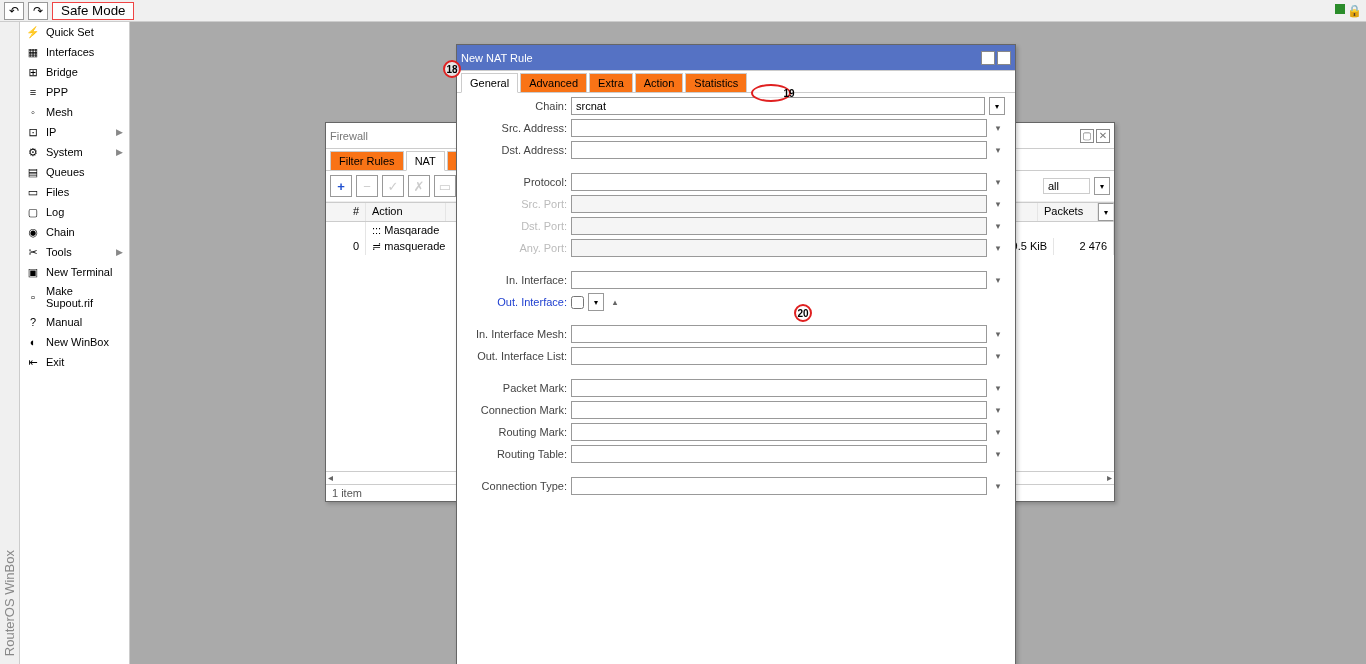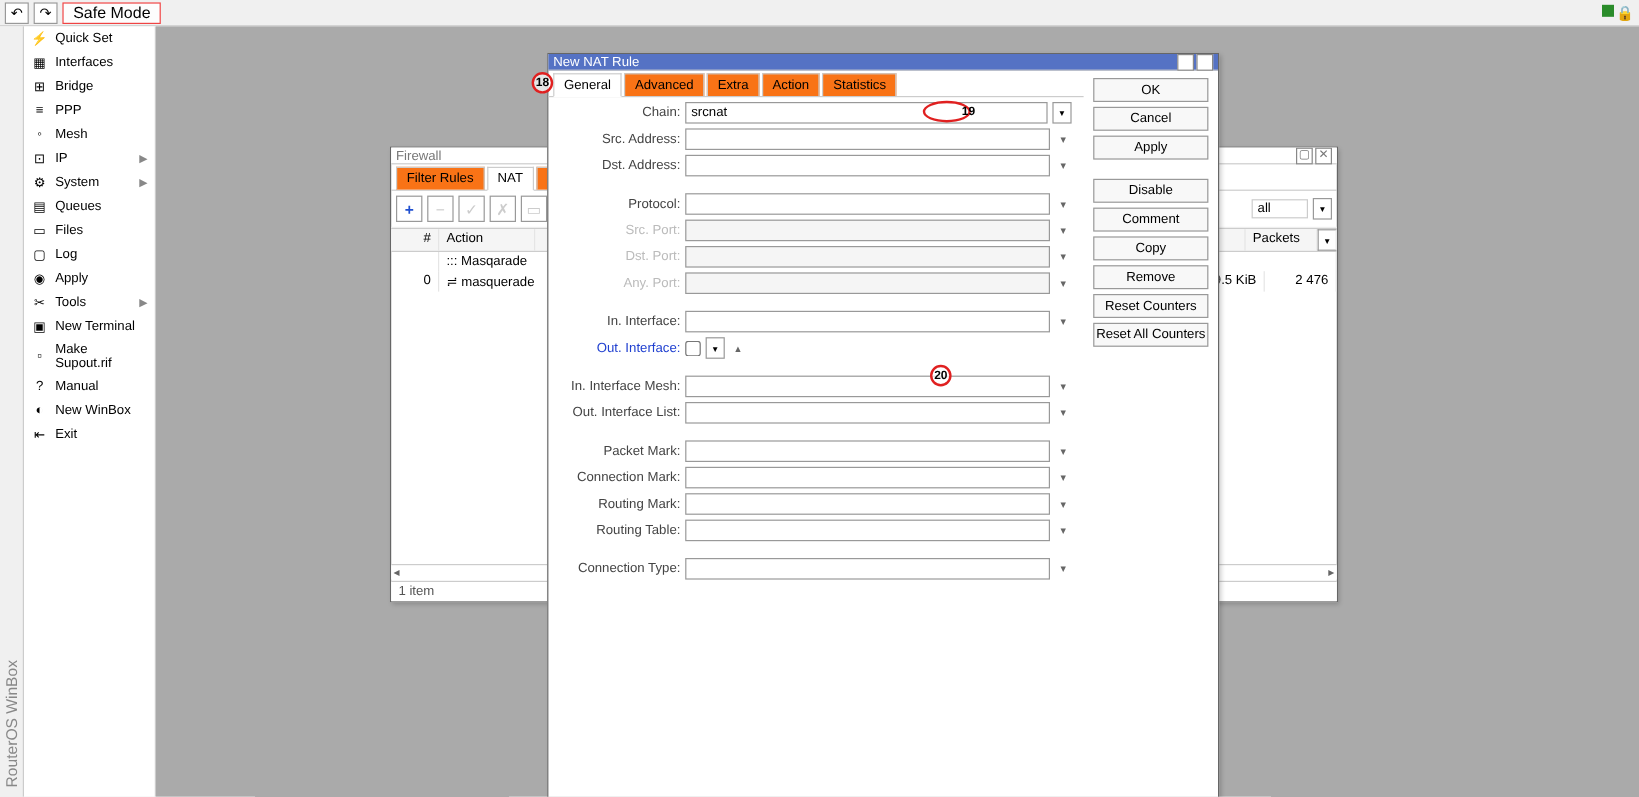--- a/index.html
+++ b/index.html
@@ -12,39 +12,39 @@
 .lock-ico { font-size: 12px; color: #c89b3c; }
 .main { display: flex; height: calc(100% - 22px); }
 .vbar { width: 20px; background: #f0f0f0; border-right: 1px solid #ccc; display: flex; align-items: flex-end; justify-content: center; }
 .vtext { writing-mode: vertical-rl; transform: rotate(180deg); color: #888; font-size: 13px; padding: 8px 0; }
 .sidebar { width: 110px; background: #fff; border-right: 1px solid #ccc; }
 .sitem { display: flex; align-items: center; padding: 3px 6px; gap: 6px; cursor: pointer; }
 .sico { width: 14px; height: 14px; display: flex; align-items: center; justify-content: center; font-size: 11px; }
 .sarr { margin-left: auto; color: #888; font-size: 9px; }
 .work { flex: 1; background: #aaa; position: relative; }
 .win { position: absolute; background: #fff; border: 1px solid #666; box-shadow: 2px 2px 4px rgba(0,0,0,0.2); }
-.win-title { height: 14px; background: #fff; border-bottom: 1px solid #ccc; display: flex; align-items: center; padding: 0 4px; font-size: 11px; color: #777; }
+.win-title { height: 26px; background: #fff; border-bottom: 1px solid #ccc; display: flex; align-items: center; padding: 0 4px; font-size: 11px; color: #777; }
 .win-title.active { background: #5572c4; color: #fff; }
 .wbtns { margin-left: auto; display: flex; gap: 2px; }
 .wb { width: 14px; height: 14px; border: 1px solid #888; background: #fff; display: flex; align-items: center; justify-content: center; font-size: 10px; cursor: pointer; line-height: 1; }
 .tabs { display: flex; border-bottom: 1px solid #ccc; padding: 2px 4px 0; gap: 0; }
 .tab { padding: 3px 8px; border: 1px solid #ccc; border-bottom: none; background: #f97316; margin-right: 2px; cursor: pointer; }
 .tab.active { background: #fff; border-bottom: 1px solid #fff; margin-bottom: -1px; }
 .fw-tools { display: flex; padding: 4px; gap: 4px; align-items: center; border-bottom: 1px solid #eee; }
 .tool { width: 22px; height: 22px; border: 1px solid #999; background: #fff; display: flex; align-items: center; justify-content: center; font-size: 13px; cursor: pointer; }
 .tool.plus { color: #2050d0; font-weight: bold; }
 .tool.dis { color: #ccc; }
 .fw-grid { border-top: 1px solid #ccc; }
 .gh { display: flex; background: #f5f5f5; border-bottom: 1px solid #ccc; }
 .gh > div, .gr > div { padding: 2px 6px; border-right: 1px solid #e5e5e5; }
 .gr { display: flex; font-size: 11px; }
 .col-n { width: 40px; text-align: right; }
 .col-a { width: 80px; }
 .fw-foot { border-top: 1px solid #ccc; padding: 2px 6px; color: #555; position: absolute; bottom: 0; left: 0; right: 0; background: #fff; }
-.nat-body { display: flex; }
+.nat-body { display: flex; align-items: center; }
 .nat-form { flex: 1; padding: 4px 10px; }
 .nat-side { width: 112px; padding: 6px 8px; display: flex; flex-direction: column; gap: 4px; }
 .nbtn { height: 20px; border: 1px solid #999; background: #f8f8f8; cursor: pointer; font-size: 11px; }
 .frow { display: flex; align-items: center; margin-bottom: 4px; gap: 4px; }
 .flbl { width: 100px; text-align: right; color: #444; }
 .flbl.dis { color: #bbb; }
 .flbl.blue { color: #2040d0; }
 .finp { flex: 1; height: 18px; border: 1px solid #999; padding: 0 4px; font-size: 11px; }
 .finp.sel { background: #3060e0; color: #fff; }
 .finp:disabled { background: #f5f5f5; }
@@ -109,21 +109,21 @@
       <div class="sitem">
         <span class="sico">▭</span>
         <span>Files</span>
       </div>
       <div class="sitem">
         <span class="sico">▢</span>
         <span>Log</span>
       </div>
       <div class="sitem">
         <span class="sico">◉</span>
-        <span>Apply</span>
+        <span>Chain</span>
       </div>
       <div class="sitem">
         <span class="sico">✂</span>
         <span>Tools</span>
         <span class="sarr">▶</span>
       </div>
       <div class="sitem">
         <span class="sico">▣</span>
         <span>New Terminal</span>
       </div>
@@ -296,33 +296,21 @@
                 <div class="farr">▾</div>
               </div>
             <div class="fgap"></div>
             <div class="frow">
                 <div class="flbl">Connection Type:</div>
                 <input class="finp" style="">
                 <div class="farr">▾</div>
               </div>
           </div>
         </div>
-        <div class="nat-side">
-          <button class="nbtn">OK</button>
-          <button class="nbtn">Cancel</button>
-          <button class="nbtn">Apply</button>
-          <div style="height:8px"></div>
-          <button class="nbtn">Disable</button>
-          <button class="nbtn">Comment</button>
-          <button class="nbtn">Copy</button>
-          <button class="nbtn">Remove</button>
-          <button class="nbtn">Reset Counters</button>
-          <button class="nbtn">Reset All Counters</button>
-        </div>
       </div>
     </div>
 
     <div class="circ" style="left:313px; top:38px;">18</div>
-    <div class="circ" style="left:639px; top:62px;padding-left:36px;">19</div>
-    <div class="circ" style="left:645px; top:282px;">20</div>
+    <div class="circ" style="left:621px; top:62px;padding-left:36px;">19</div>
+    <div class="circ" style="left:664px; top:282px;">20</div>
 
   </div>
 </div>
 
 </body></html>

